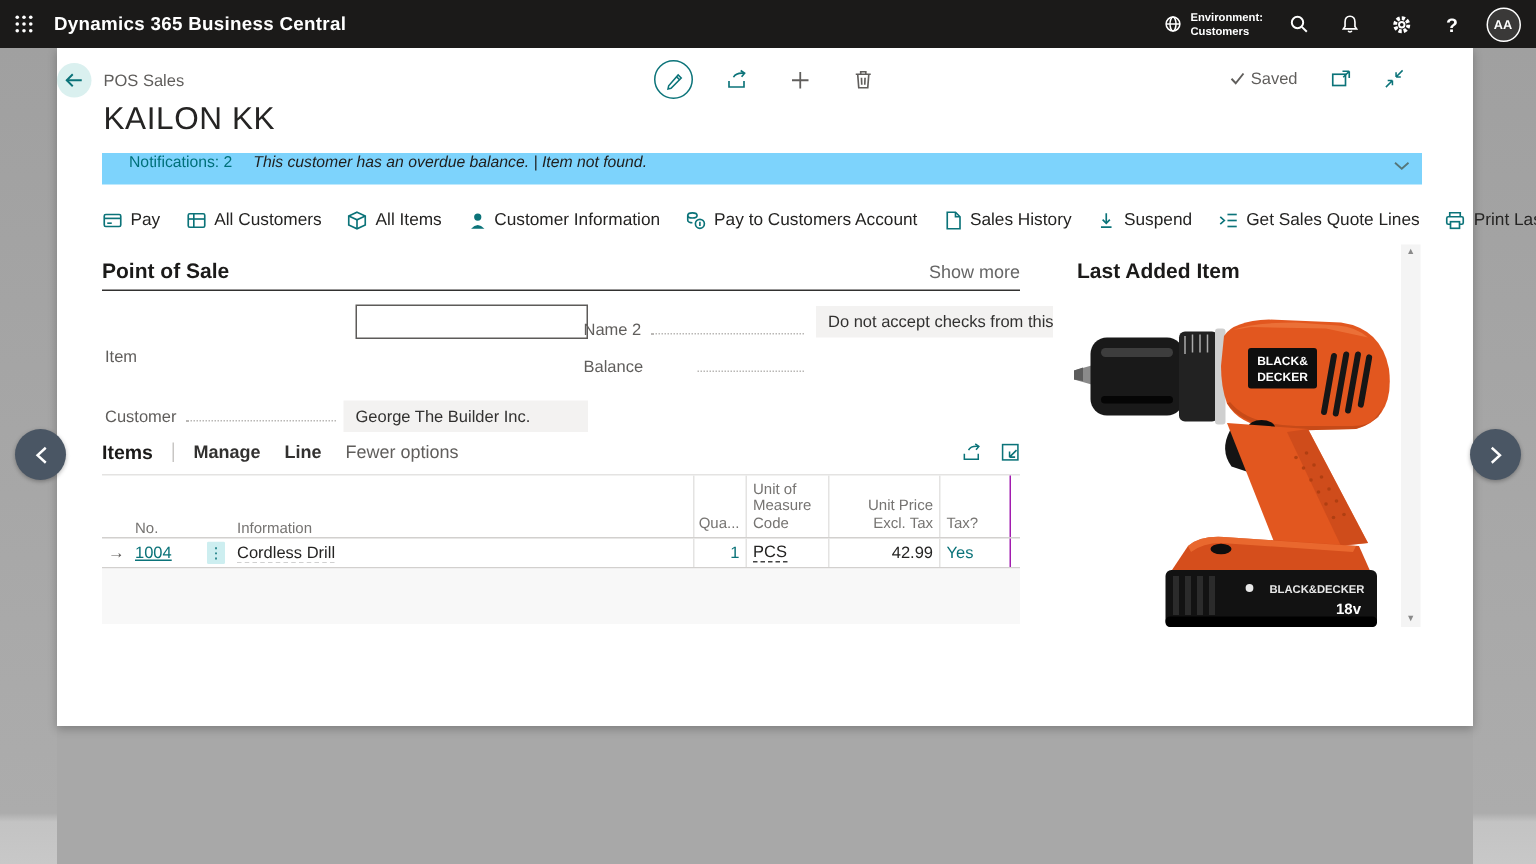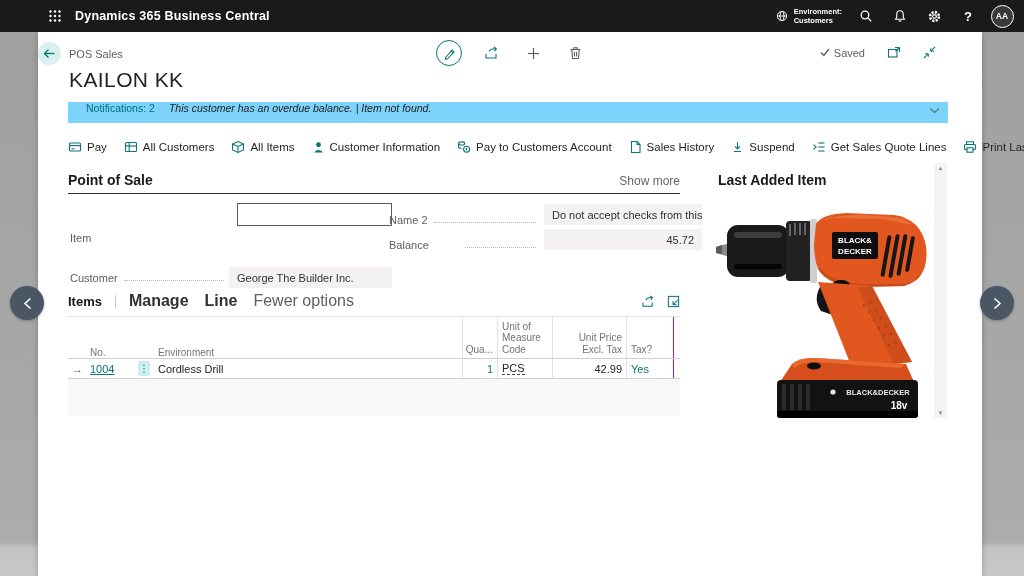--- a/index.html
+++ b/index.html
@@ -8,33 +8,33 @@
   .stage { position:relative; width:1024px; height:576px; }
 
   
   .strip { position:absolute; top:32px; bottom:0;
     background:linear-gradient(180deg,#a0a0a0 0,#acacac 510px,#c3c3c3 516px,#c8c8c8 100%); }
   .strip.left { left:0; width:38px; }
   .strip.right { right:0; width:42px; }
 
   
   .topbar { position:absolute; left:0; top:0; width:1024px; height:32px; background:#1b1a19;
-    display:flex; align-items:center; color:#fff; z-index:5;padding-left:39px; }
+    display:flex; align-items:center; color:#fff; z-index:5; }
   .waffle { width:32px; height:32px; display:flex; align-items:center; justify-content:center; cursor:pointer; }
   .app-title { font-size:12.5px; font-weight:bold; margin-left:4px; letter-spacing:.2px; }
   .tb-right { position:absolute; right:6px; top:0; height:32px; display:flex; align-items:center; gap:2px; }
   .tb-btn { height:32px; min-width:32px; display:flex; align-items:center; justify-content:center; cursor:pointer; }
   .env { display:flex; align-items:center; gap:5px; padding:0 6px; cursor:pointer; }
   .env-text { font-size:7.5px; line-height:9px; font-weight:bold; }
   .help-q { font-size:13px; font-weight:bold; }
   .avatar { width:23px; height:23px; border:1.5px solid #fff; border-radius:50%; background:#3a3938;
     display:flex; align-items:center; justify-content:center; font-size:8.5px; font-weight:bold; }
 
   
-  .card { position:absolute; left:38px; top:32px; width:944px; height:544px; background:#fff;
+  .card { position:absolute; left:38px; top:32px; width:944px; height:452px; background:#fff;
     box-shadow:0 2px 6px rgba(0,0,0,.25); }
 
   .back-circle { position:absolute; left:0; top:10px; width:23px; height:23px; border-radius:50%;
     background:#daf0ef; display:flex; align-items:center; justify-content:center; cursor:pointer; }
   .breadcrumb { position:absolute; left:31px; top:16px; font-size:11px; color:#605e5c; cursor:pointer; }
 
   .hdr-icons { position:absolute; left:398px; top:8px; display:flex; align-items:center; gap:16px; }
   .pencil-circle { width:26px; height:26px; border-radius:50%; border:1px solid #0b7379;
     display:flex; align-items:center; justify-content:center; cursor:pointer; }
   .hicon { width:26px; height:26px; display:flex; align-items:center; justify-content:center; cursor:pointer; }
@@ -73,21 +73,21 @@
     display:flex; align-items:center; padding:0 8px; overflow:hidden; white-space:nowrap; }
   .item-input { position:absolute; left:169px; top:31px; width:155px; height:23px;
     border:1px solid #5d5b59; background:#fff; font-size:11px; padding:0 6px;
     font-family:"Liberation Sans",sans-serif; }
 
   
   .items { position:absolute; left:30px; top:260px; width:612px; }
   .items-tabs { display:flex; align-items:center; height:18px; }
   .items-title { font-size:13px; font-weight:bold; color:#1b1a19; }
   .tab-sep { width:1px; height:13px; background:#c8c6c4; margin:0 13px; }
-  .tab { font-size:16px; color:#323130; margin-right:16px; cursor:pointer; font-weight:600; }
+  .tab { font-size:12px; color:#323130; margin-right:16px; cursor:pointer; font-weight:600; }
   .tab.light { color:#605e5c; font-weight:400; }
   .items-tab-icons { margin-left:auto; display:flex; gap:12px; align-items:center; }
   .items-hr { border-bottom:1px solid #e4e3e2; margin-top:6px; }
 
   .tbl-head { display:flex; align-items:flex-end; height:42px; border-bottom:1px solid #d2d0ce;
     font-size:10px; color:#767472; line-height:11.5px; }
   .tbl-row { display:flex; align-items:center; height:20px; border-bottom:1px solid #d2d0ce;
     font-size:11px; color:#252423; }
   .c { padding:0 4px; overflow:hidden; white-space:nowrap; }
   .c-arrow { width:18px; text-align:center; color:#605e5c; }
@@ -400,21 +400,20 @@
       <div class="field-row" style="left:321px; top:42px; width:153px;">
         <span class="f-label">Name 2</span>
         <span class="leader"></span>
       </div>
       <div class="val-box" style="position:absolute; left:476px; top:32px; width:158px;">Do not accept checks from this Cust...</div>
 
       <div class="field-row" style="left:321px; top:67px; width:153px;gap:30px;">
         <span class="f-label">Balance</span>
         <span class="leader"></span>
       </div>
-      <div class="val-box" style="position:absolute; left:476px; top:57px; width:158px; justify-content:flex-end;">45.72</div>
     </div>
 
     <div class="items">
       <div class="items-tabs">
         <span class="items-title">Items</span>
         <span class="tab-sep"></span>
         <span class="tab">Manage</span>
         <span class="tab">Line</span>
         <span class="tab light">Fewer options</span>
         <span class="items-tab-icons">
@@ -432,21 +431,21 @@
             </svg>
           </span>
         </span>
       </div>
       <div class="items-hr"></div>
 
       <div class="tbl-head">
         <div class="c c-arrow"></div>
         <div class="c c-no">No.</div>
         <div class="c c-dots"></div>
-        <div class="c c-desc">Environment</div>
+        <div class="c c-desc">Information</div>
         <div class="c c-qty">Qua...</div>
         <div class="c c-uom">Unit of Measure Code</div>
         <div class="c c-price">Unit Price Excl. Tax</div>
         <div class="c c-tax">Tax?</div>
       </div>
 
       <div class="tbl-row">
         <div class="c c-arrow">→</div>
         <div class="c c-no"><span class="link u-solid">1004</span></div>
         <div class="c c-dots">

